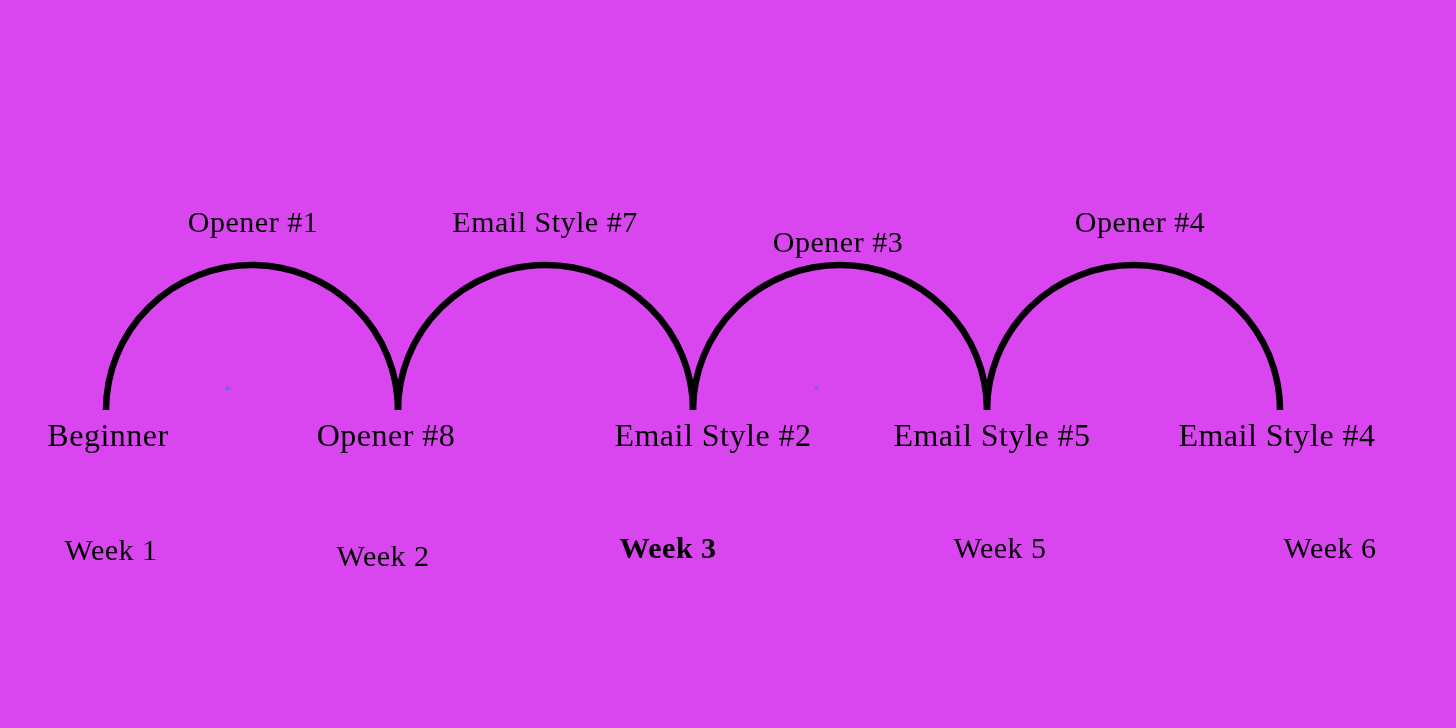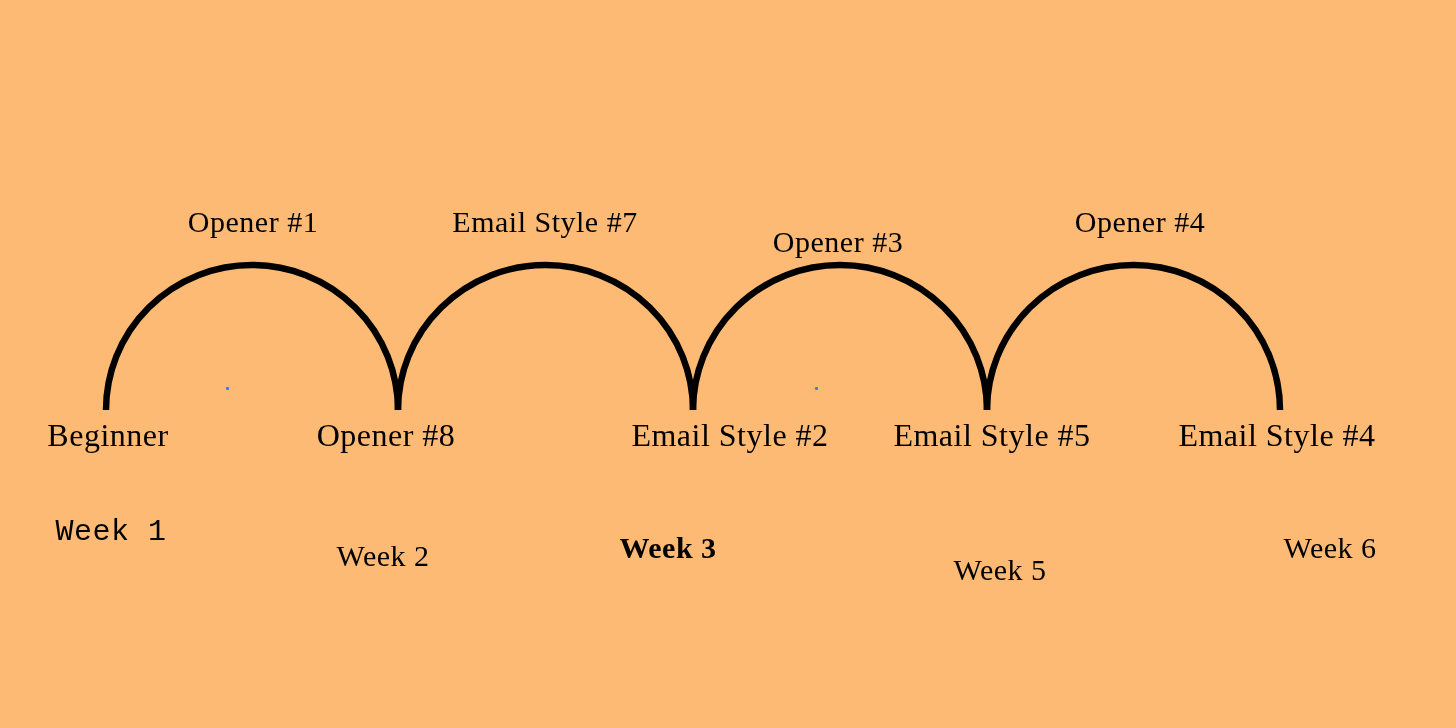--- a/index.html
+++ b/index.html
@@ -36,38 +36,38 @@
   .artifact-dot {
     position: absolute;
     width: 3px;
     height: 3px;
     border-radius: 1px;
   }
 </style>
 </head>
 <body>
 
-<div class="canvas" style="background: #fdba74;">
+<div class="canvas" style="background: #d946ef;">
   <svg id="arcs-svg" width="1456" height="728" viewBox="0 0 1456 728">
       <path d="M 106 410 A 146 145 0 0 1 398 410" fill="none" stroke="#000000" stroke-width="6.5"></path>
       <path d="M 398 410 A 147.5 145 0 0 1 693 410" fill="none" stroke="#000000" stroke-width="6.5"></path>
       <path d="M 693 410 A 147 145 0 0 1 987 410" fill="none" stroke="#000000" stroke-width="6.5"></path>
       <path d="M 987 410 A 146.5 145 0 0 1 1280 410" fill="none" stroke="#000000" stroke-width="6.5"></path>
     </svg>
   <div id="labels-layer">
       <div class="diagram-label arc-label" style="left: 253px; top: 222px;">Opener #1</div>
       <div class="diagram-label arc-label" style="left: 545px; top: 222px;">Email Style #7</div>
       <div class="diagram-label arc-label" style="left: 838px; top: 222px; margin-top: 20px;">Opener #3</div>
       <div class="diagram-label arc-label" style="left: 1140px; top: 222px;">Opener #4</div>
       <div class="diagram-label node-label" style="left: 108px; top: 435px;">Beginner</div>
       <div class="diagram-label node-label" style="left: 386px; top: 435px;">Opener #8</div>
-      <div class="diagram-label node-label" style="left: 730px; top: 435px; text-align: center;">Email Style #2</div>
+      <div class="diagram-label node-label" style="left: 713px; top: 435px; text-align: center;">Email Style #2</div>
       <div class="diagram-label node-label" style="left: 992px; top: 435px;">Email Style #5</div>
       <div class="diagram-label node-label" style="left: 1277px; top: 435px;">Email Style #4</div>
-      <div class="diagram-label week-label" style="left: 111px; top: 532px; font-family: Liberation Mono, monospace;">Week 1</div>
+      <div class="diagram-label week-label" style="left: 111px; top: 550px;">Week 1</div>
       <div class="diagram-label week-label" style="left: 383px; top: 556px;">Week 2</div>
       <div class="diagram-label week-label" style="left: 668px; top: 548px; font-weight: bold;">Week 3</div>
-      <div class="diagram-label week-label" style="left: 1000px; top: 548px; margin-top: 22px;">Week 5</div>
+      <div class="diagram-label week-label" style="left: 1000px; top: 548px;">Week 5</div>
       <div class="diagram-label week-label" style="left: 1282px; top: 548px; margin-left: 48px;">Week 6</div>
       <div class="artifact-dot" style="left: 226px; top: 387px; background: rgb(46, 124, 246);"></div>
       <div class="artifact-dot" style="left: 815px; top: 387px; background: rgb(46, 124, 246);"></div>
     </div>
 </div>
 
 </body></html>

